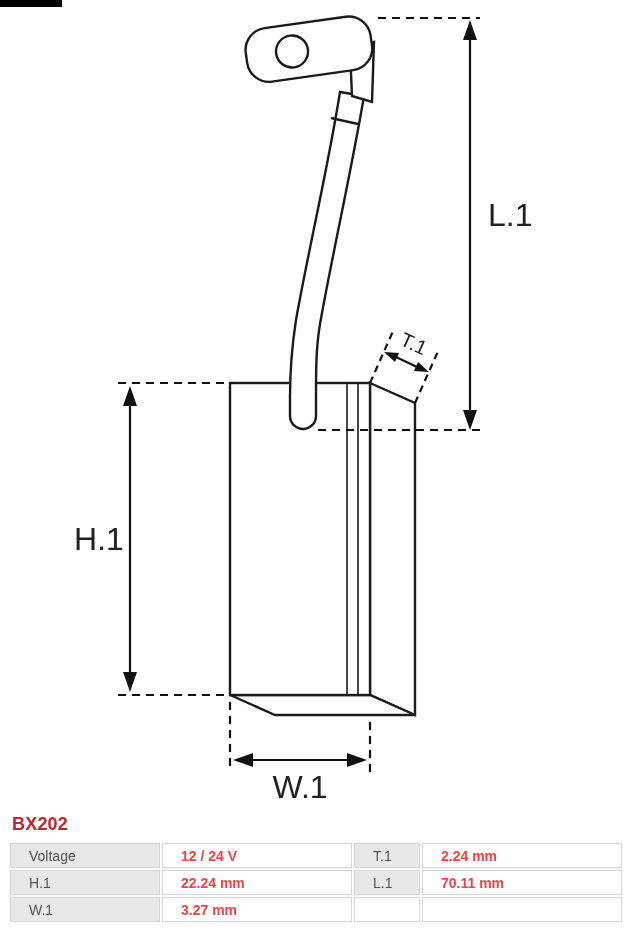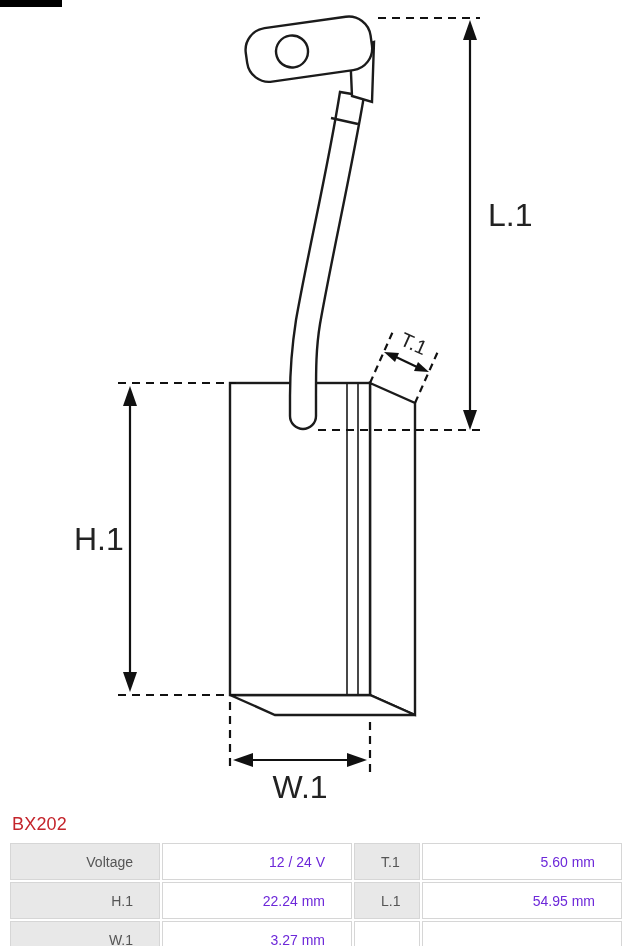--- a/index.html
+++ b/index.html
@@ -11,43 +11,42 @@
     overflow: hidden;
   }
   .stage { position: relative; width: 632px; height: 946px; }
   .logo-strip {
     position: absolute; top: 0; left: 0;
     width: 62px; height: 7px; background: #000;
   }
   svg text { font-family: "Liberation Sans", sans-serif; }
   .part-number {
     margin: 4px 4px 6px 12px;
-    font-size: 18px; font-weight: normal;
+    font-size: 18px; font-weight: bold;
     color: #c4242b;
     letter-spacing: 0.2px;
   }
   table.spec-table {
     width: 616px;
     margin: 0 8px;
     table-layout: fixed;
     border-collapse: separate;
     border-spacing: 2px;
   }
   table.spec-table td {
-    height: 37px;
-    padding: 0 26px;
+    height: 25px;
+    padding: 0 18px;
     font-size: 14px;
-    text-align: right;
     vertical-align: middle;
     border: 1px solid #d6d6d6;
     white-space: nowrap;
     overflow: hidden;
   }
   td.lbl { background: #e8e8e8; color: #555; }
-  td.val { background: #ffffff; color: #6d28d9; }
+  td.val { background: #ffffff; color: #ef4444; font-weight: bold; }
   td.empty { background: #ffffff; border: 1px solid #e3e3e3; }
 </style>
 </head>
 <body>
 
 <div class="stage">
 
   <div class="logo-strip"></div>
 
   <svg width="632" height="806" viewBox="0 0 632 806">
@@ -125,27 +124,27 @@
       <col style="width:150px">
         <col style="width:190px">
         <col style="width:66px">
         <col>
     </colgroup>
     <tbody>
       <tr>
         <td class="lbl">Voltage</td>
         <td class="val">12 / 24 V</td>
         <td class="lbl">T.1</td>
-        <td class="val">5.60 mm</td>
+        <td class="val">2.24 mm</td>
       </tr>
       <tr>
         <td class="lbl">H.1</td>
         <td class="val">22.24 mm</td>
         <td class="lbl">L.1</td>
-        <td class="val">54.95 mm</td>
+        <td class="val">70.11 mm</td>
       </tr>
       <tr>
         <td class="lbl">W.1</td>
         <td class="val">3.27 mm</td>
         <td class="empty"></td>
         <td class="empty"></td>
       </tr>
     </tbody>
   </table>
 

